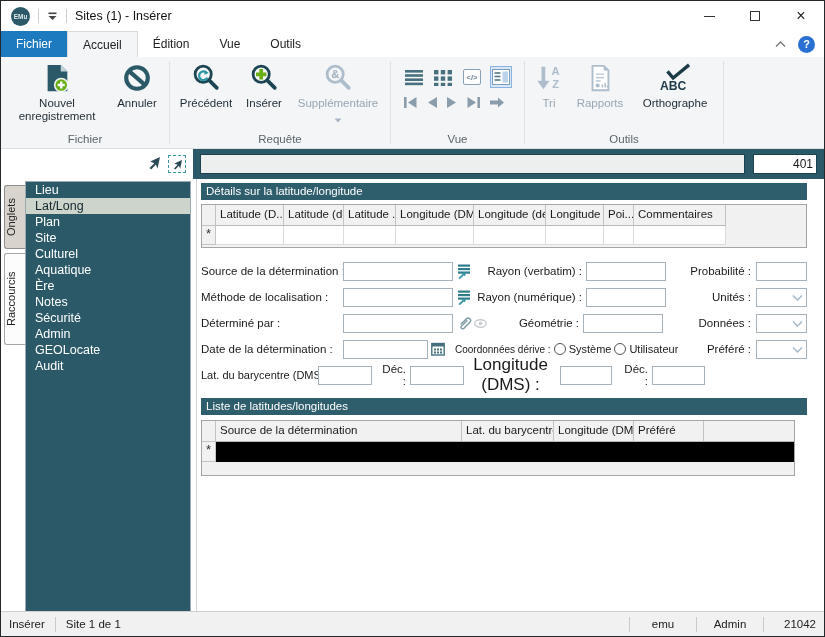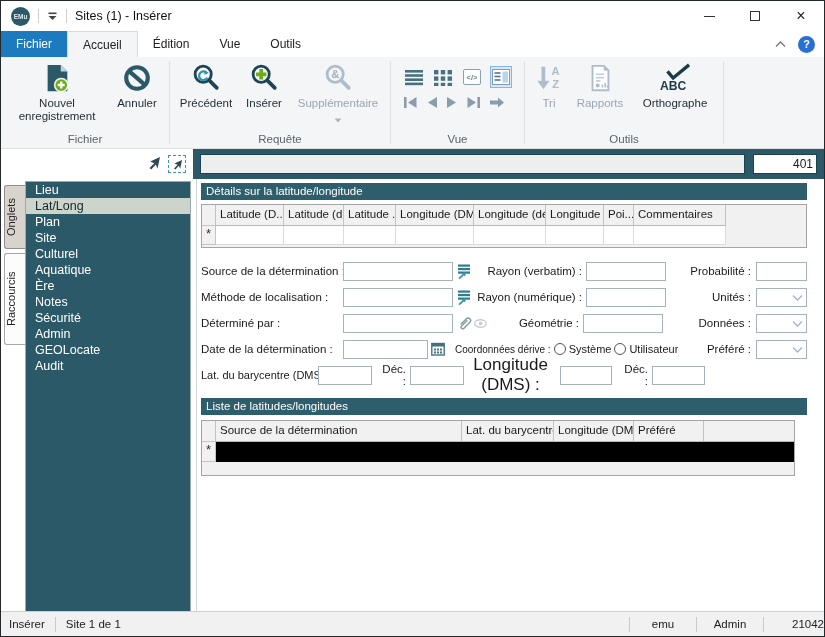--- a/index.html
+++ b/index.html
@@ -109,21 +109,21 @@
   .radlab.clip { max-width:55px; overflow:hidden; }.ml3{margin-left:3px}.ml8{margin-left:8px}
   .finstretch { flex:1; }
 
   
   .statusbar { height:25px; flex:0 0 auto; background:#f1f1f1; border-top:1px solid #cfcfcf; display:flex; align-items:center; font-size:11.5px; color:#222; }
   .st { padding:0 10px; }
   .st.first { padding-left:8px; }
   .ssep { width:1px; height:15px; background:#c9c9c9; }
   .stsp { flex:1; }
   .st.right { width:66px; text-align:center; padding:0; }
-  .st.num { width:60px; text-align:right; padding-right:0; }
+  .st.num { width:60px; text-align:right; padding-right:8px; }
 </style>
 </head>
 <body>
 
 <div class="win">
 
   <div class="titlebar">
     <span class="logo">EMu</span>
     <span class="tsep"></span>
     <span style="display:flex;align-items:center;">

